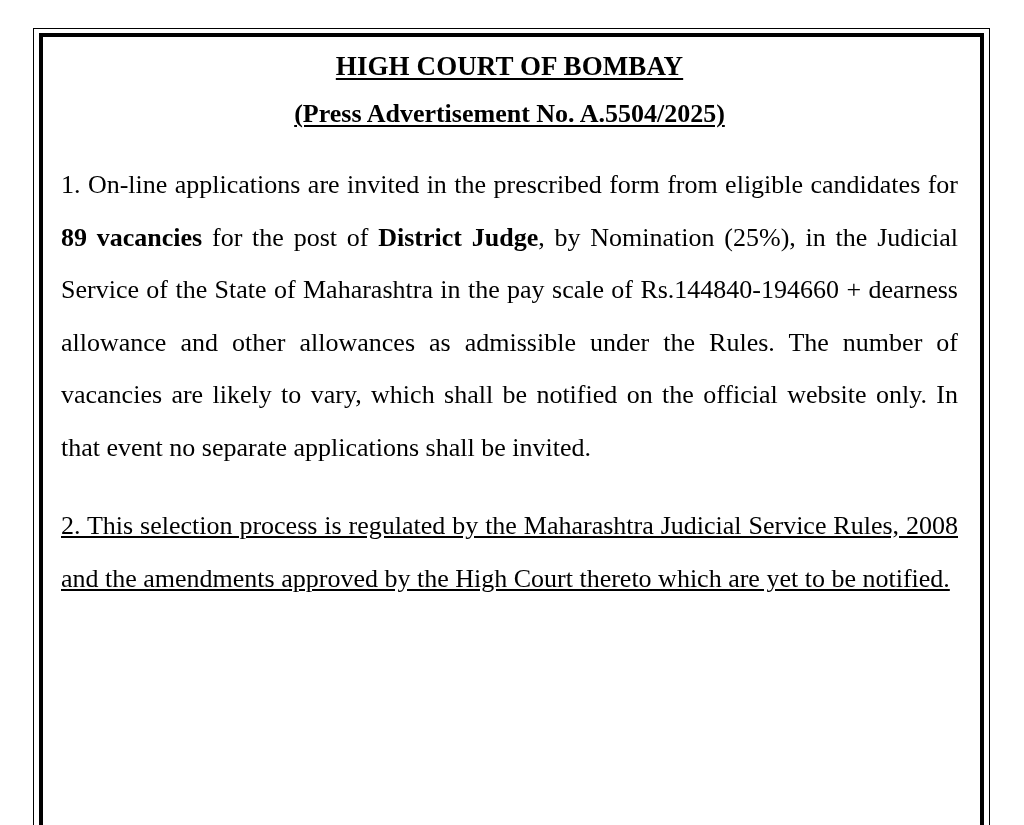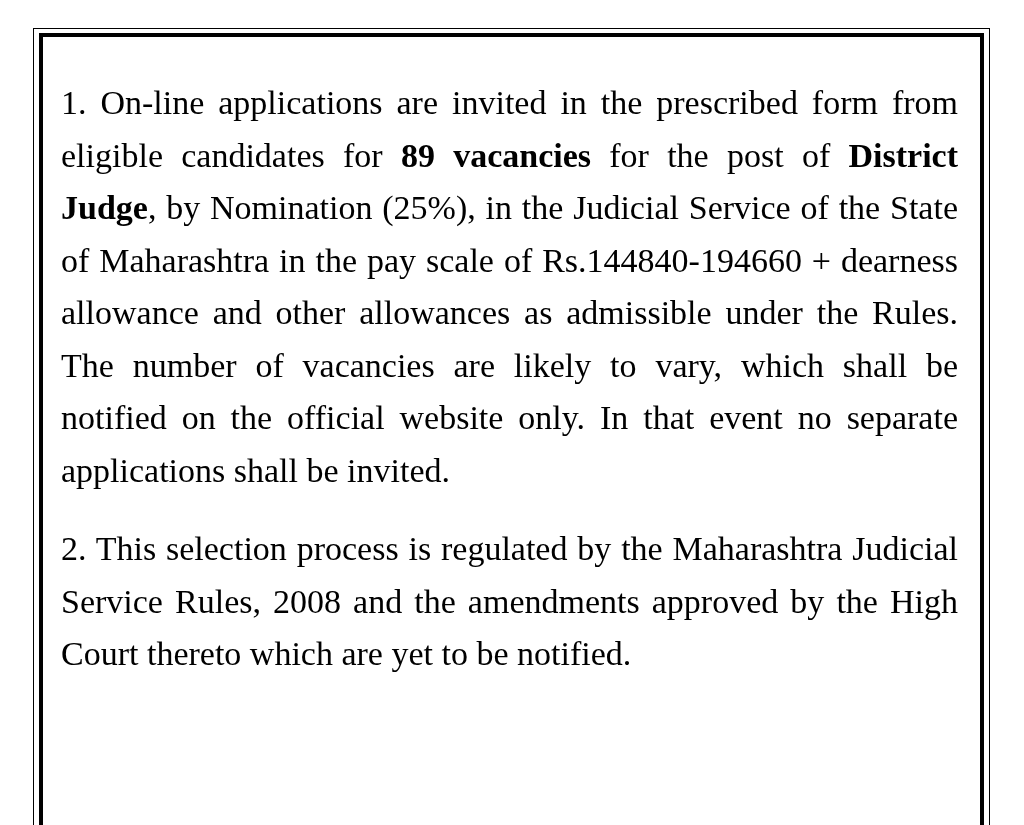--- a/index.html
+++ b/index.html
@@ -71,40 +71,43 @@
   .heading-sub .u {
     text-decoration: underline;
     text-underline-offset: 3px;
     text-decoration-thickness: 2px;
   }
 
   
   .para {
     text-align: justify;
     text-justify: inter-word;
-    font-size: 34px;
+    font-size: 26px;
     line-height: 52.5px;
     margin: 0;
     padding: 0;
     hyphens: none;
   }
   .para + .para {
     margin-top: 26px;
+    text-decoration: underline;
   }
   .para b { font-weight: bold; }
   #para-1 { margin-top: 28px; }
 </style>
 </head>
 <body>
 
 <div class="page">
   <div class="page-inner">
     <div class="content">
 
       <div class="heading-block">
+        <div class="heading-line"><span class="u">HIGH COURT OF BOMBAY</span></div>
+        <div class="heading-sub"><span class="u">(Press Advertisement No. A.5504/2025)</span></div>
       </div>
 
       <p class="para" id="para-1"><span>1. On-line applications are invited in the prescribed form from eligible candidates for </span><b>89 vacancies</b><span> for the post of </span><b>District Judge</b><span>, by Nomination (25%), in the Judicial Service of the State of Maharashtra in the pay scale of Rs.144840-194660 + dearness allowance and other allowances as admissible under the Rules. The number of vacancies are likely to vary, which shall be notified on the official website only. In that event no separate applications shall be invited.</span></p>
       <p class="para" id="para-2"><span>2. This selection process is regulated by the Maharashtra Judicial Service Rules, 2008 and the amendments approved by the High Court thereto which are yet to be notified.</span></p>
 
     </div>
   </div>
 </div>
 
 </body></html>

